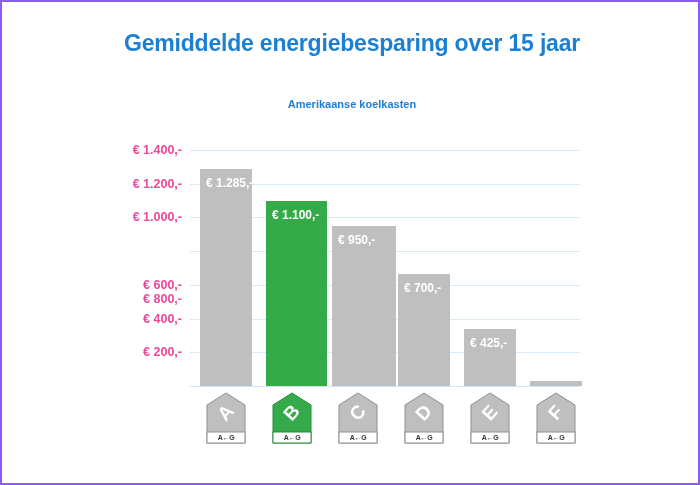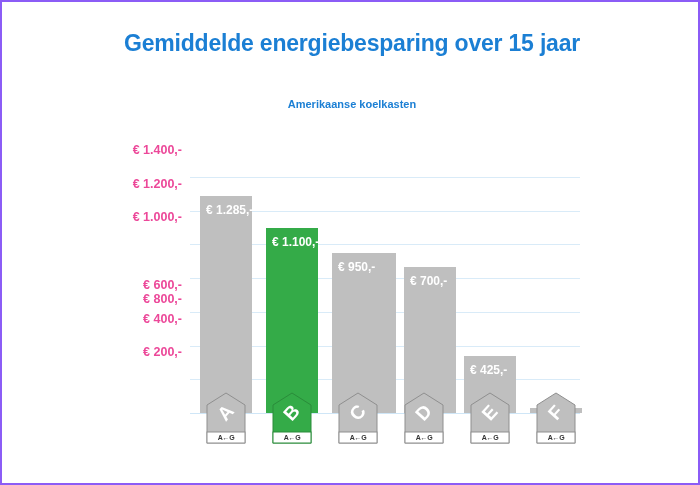--- a/index.html
+++ b/index.html
@@ -41,21 +41,20 @@
     font-size: 11px;
     font-weight: bold;
     color: #1b7fd4;
   }
   #plot {
     position: absolute;
     left: 188px;
     top: 148px;
     width: 390px;
     height: 236px;
-    margin-top: 27px;
   }
   .gridline {
     position: absolute;
     left: 0;
     width: 390px;
     height: 1px;
     background: #d9ebf8;
   }
   .axis-label {
     position: absolute;
@@ -74,20 +73,21 @@
     width: 72px;
     height: 236px;
   }
   .bar {
     position: absolute;
     bottom: 0;
     background: #bfbfbf;
   }
   .bar.highlight {
     background: #34ab48;
+    padding-left: 9px;
   }
   .bar-value {
     position: absolute;
     left: 6px;
     top: 7px;
     font-size: 12px;
     font-weight: bold;
     color: #ffffff;
     white-space: nowrap;
   }
@@ -173,21 +173,21 @@
 
     <div class="bar" style="left:10px;  width:52px; height:216.7px;">
       <span class="bar-value">€ 1.285,-</span>
     </div>
     <div class="bar highlight" style="left:76px; width:52px; height:185.5px;">
       <span class="bar-value">€ 1.100,-</span>
     </div>
     <div class="bar" style="left:142px; width:64px; height:160.2px;">
       <span class="bar-value">€ 950,-</span>
     </div>
-    <div class="bar" style="left:214px; width:52px; height:146px;">
+    <div class="bar" style="left:208px; width:52px; height:112px;">
       <span class="bar-value">€ 700,-</span>
     </div>
     <div class="bar" style="left:274px; width:52px; height:57px;text-align:center;">
       <span class="bar-value">€ 425,-</span>
     </div>
     <div class="bar" style="left:340px; width:52px; height:5px;">
       <span class="bar-value"></span>
     </div>
   </div>
 

